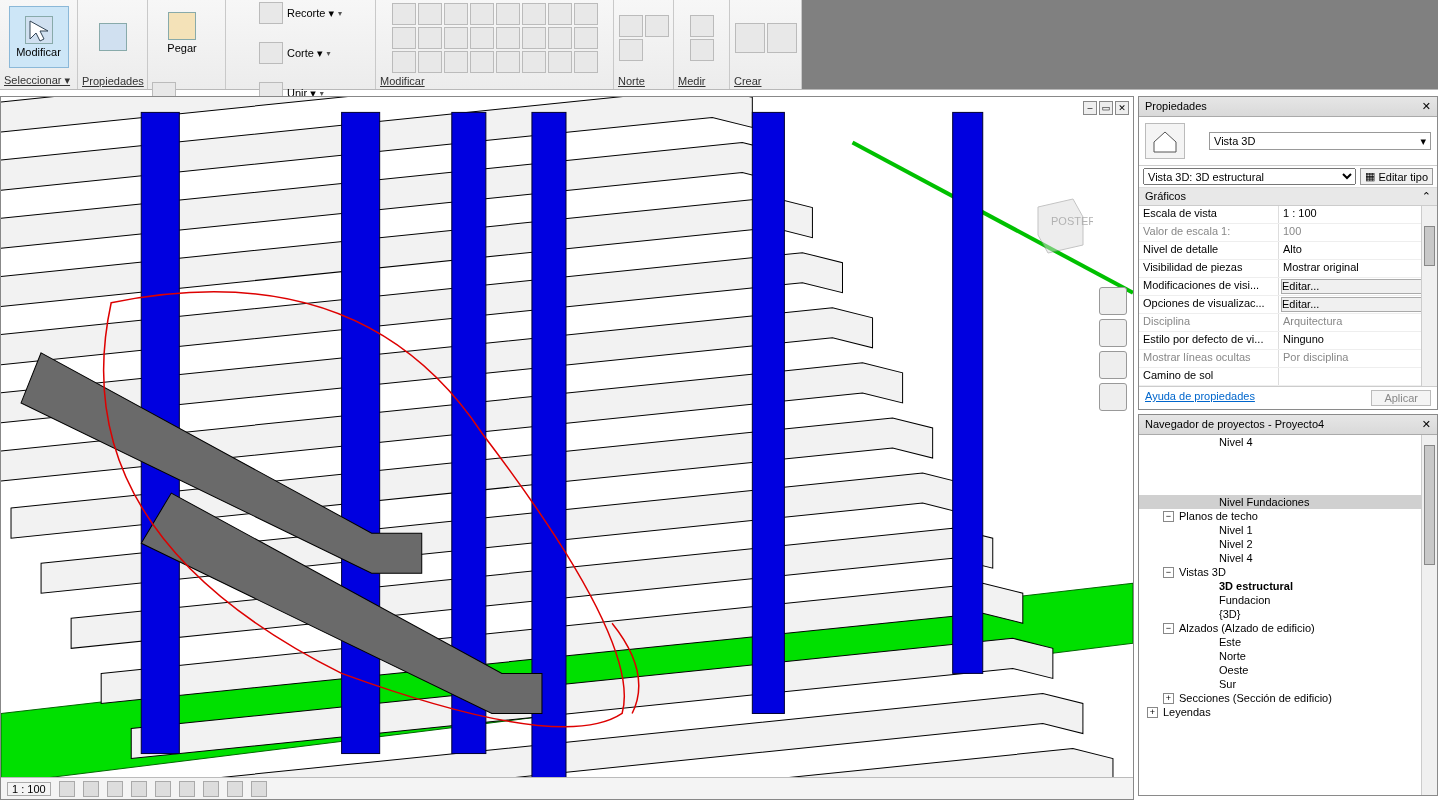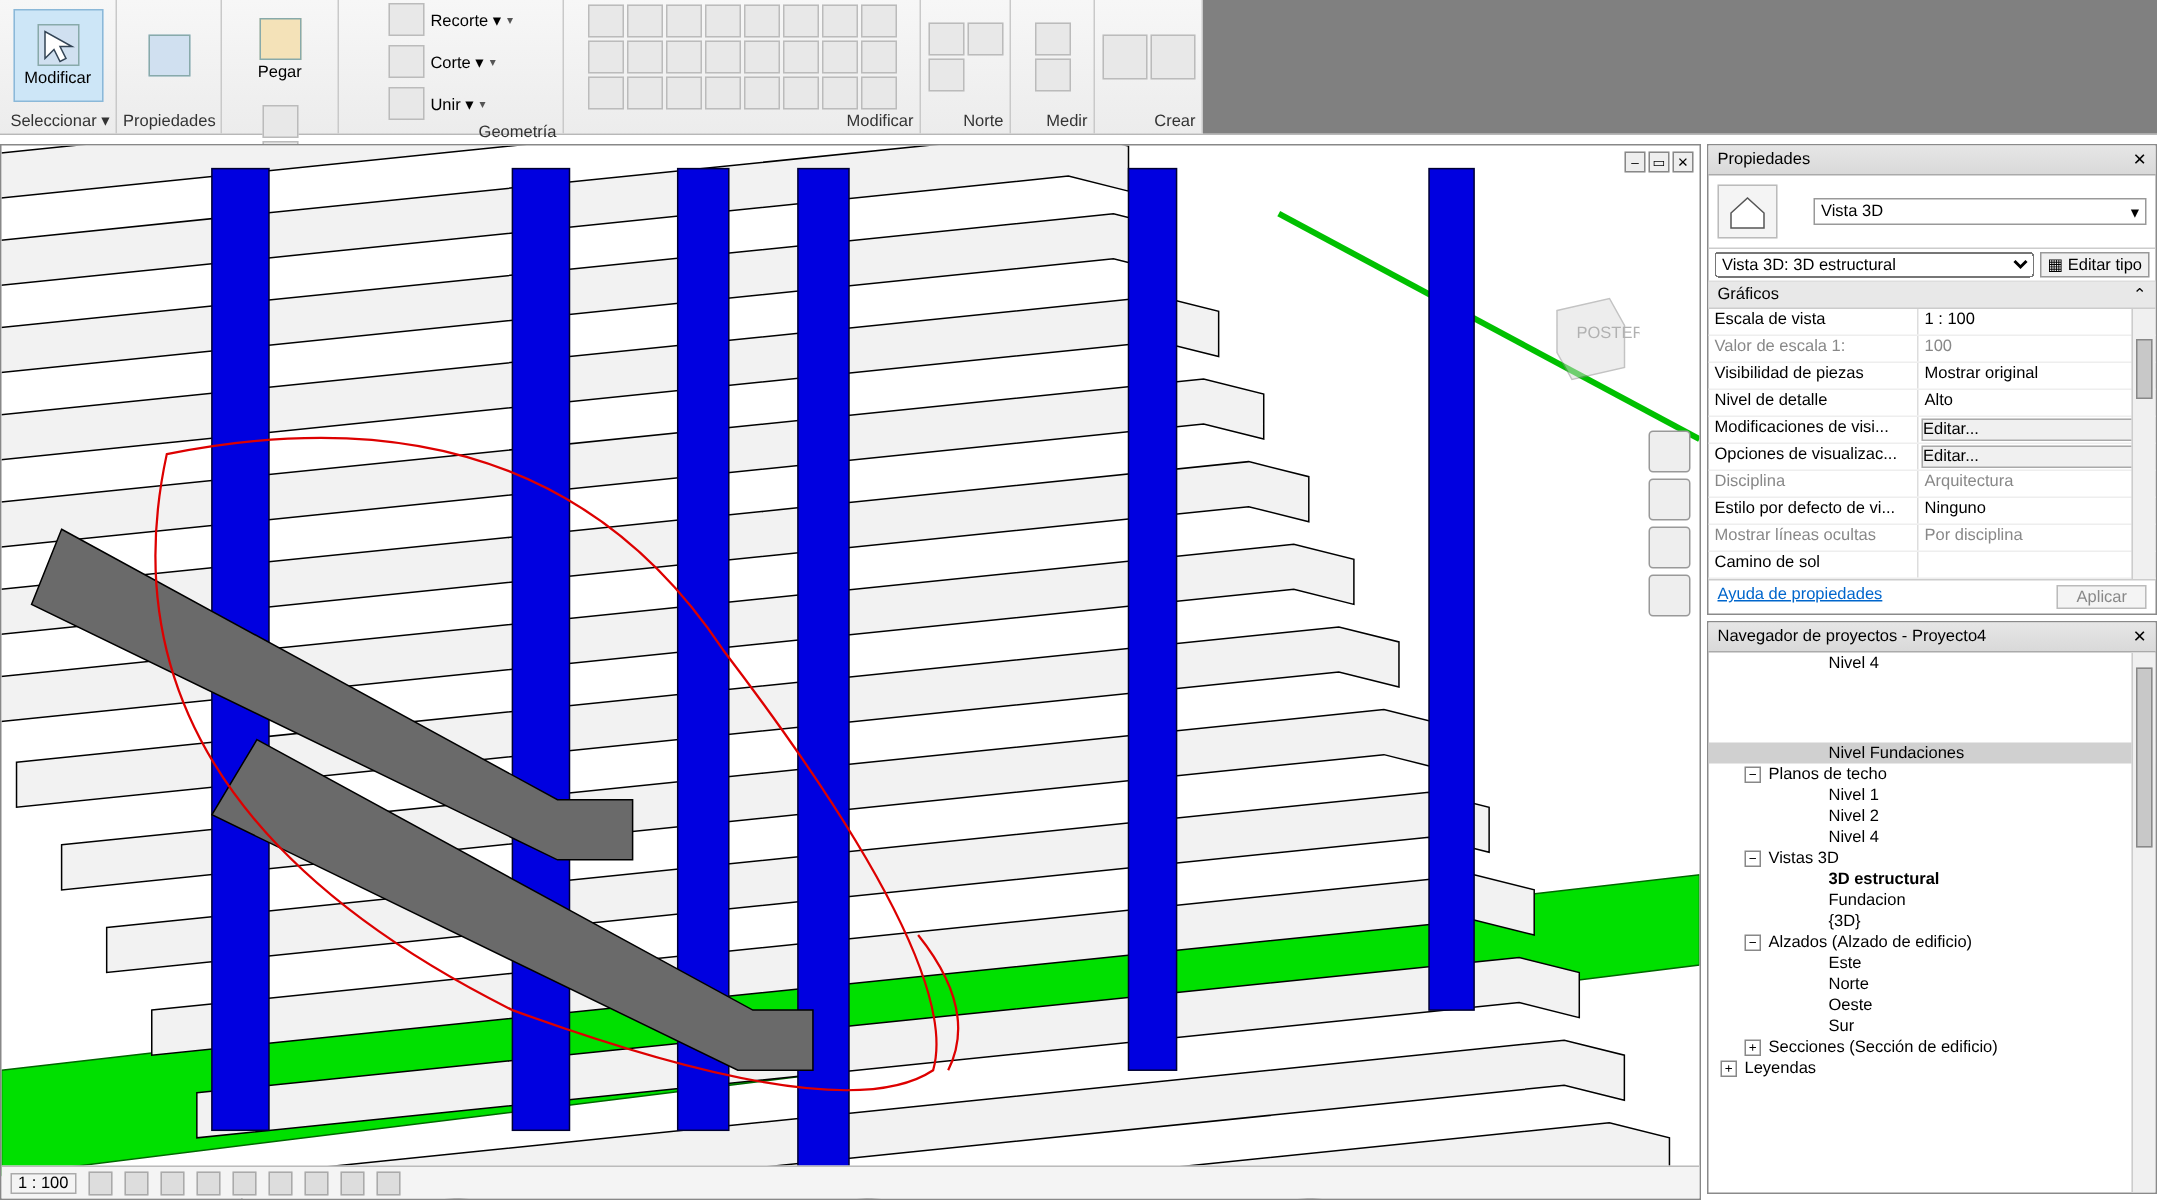--- a/index.html
+++ b/index.html
@@ -1,22 +1,22 @@
 <!DOCTYPE html>
 <html><head>
 <meta charset="utf-8">
 <style>
 * { margin: 0; padding: 0; box-sizing: border-box; font-family: "Segoe UI", Tahoma, sans-serif; font-size: 11px; }
 body { background: #fff; width: 1438px; height: 800px; overflow: hidden; position: relative; }
 
 
 .ribbon { height: 90px; background: linear-gradient(#f7f7f7,#ececec); border-bottom: 1px solid #b8b8b8; display: flex; }
 .ribbon-panel { display: flex; flex-direction: column; align-items: center; border-right: 1px solid #c9c9c9; padding: 2px 4px 0; }
-.ribbon-panel .buttons { display: flex; flex: 1; align-items: center; gap: 6px; flex-wrap: wrap; justify-content: center; }
-.ribbon-panel .panel-label { font-size: 11px; color: #333; padding: 2px 0; width: 100%; text-align: right; border-top: 0; }
+.ribbon-panel .buttons { display: flex; flex: 1; align-items: center; gap: 18px; flex-wrap: wrap; }
+.ribbon-panel .panel-label { font-size: 11px; color: #333; padding: 2px 0; width: 100%; text-align: left; border-top: 0; text-decoration: underline; }
 .big-btn { display: flex; flex-direction: column; align-items: center; justify-content: center; width: 60px; height: 62px; border: 1px solid transparent; }
 .big-btn.active { background: #cde6f7; border: 1px solid #8bb8d8; }
 .big-btn .ico { width: 28px; height: 28px; background: #d0e0f0; border: 1px solid #8aa; margin-bottom: 2px; }
 .big-btn .lbl { font-size: 11px; text-align: center; }
 .small-btn { width: 24px; height: 22px; background: #e8e8e8; border: 1px solid #bbb; display: inline-flex; align-items: center; justify-content: center; }
 .small-row { display: flex; gap: 2px; }
 .small-col { display: flex; flex-direction: column; gap: 2px; }
 .dd { font-size: 11px; display: flex; align-items: center; gap: 4px; padding: 0 4px; }
 .dd::after { content: "▾"; font-size: 8px; color: #555; }
 
@@ -313,26 +313,26 @@
       <div class="prop-grid" id="prop-grid" style="position:relative">
          <div class="prop-row">
             <div class="k">Escala de vista</div>
             <div class="v">1 : 100</div>
           </div>
           <div class="prop-row disabled">
             <div class="k">Valor de escala   1:</div>
             <div class="v">100</div>
           </div>
           <div class="prop-row">
+            <div class="k">Nivel de detalle</div>
+            <div class="v">Alto</div>
+          </div>
+          <div class="prop-row">
             <div class="k">Visibilidad de piezas</div>
             <div class="v">Mostrar original</div>
-          </div>
-          <div class="prop-row">
-            <div class="k">Nivel de detalle</div>
-            <div class="v">Alto</div>
           </div>
           <div class="prop-row">
             <div class="k">Modificaciones de visi...</div>
             <div class="btn">Editar...</div>
           </div>
           <div class="prop-row">
             <div class="k">Opciones de visualizac...</div>
             <div class="btn">Editar...</div>
           </div>
           <div class="prop-row disabled">

